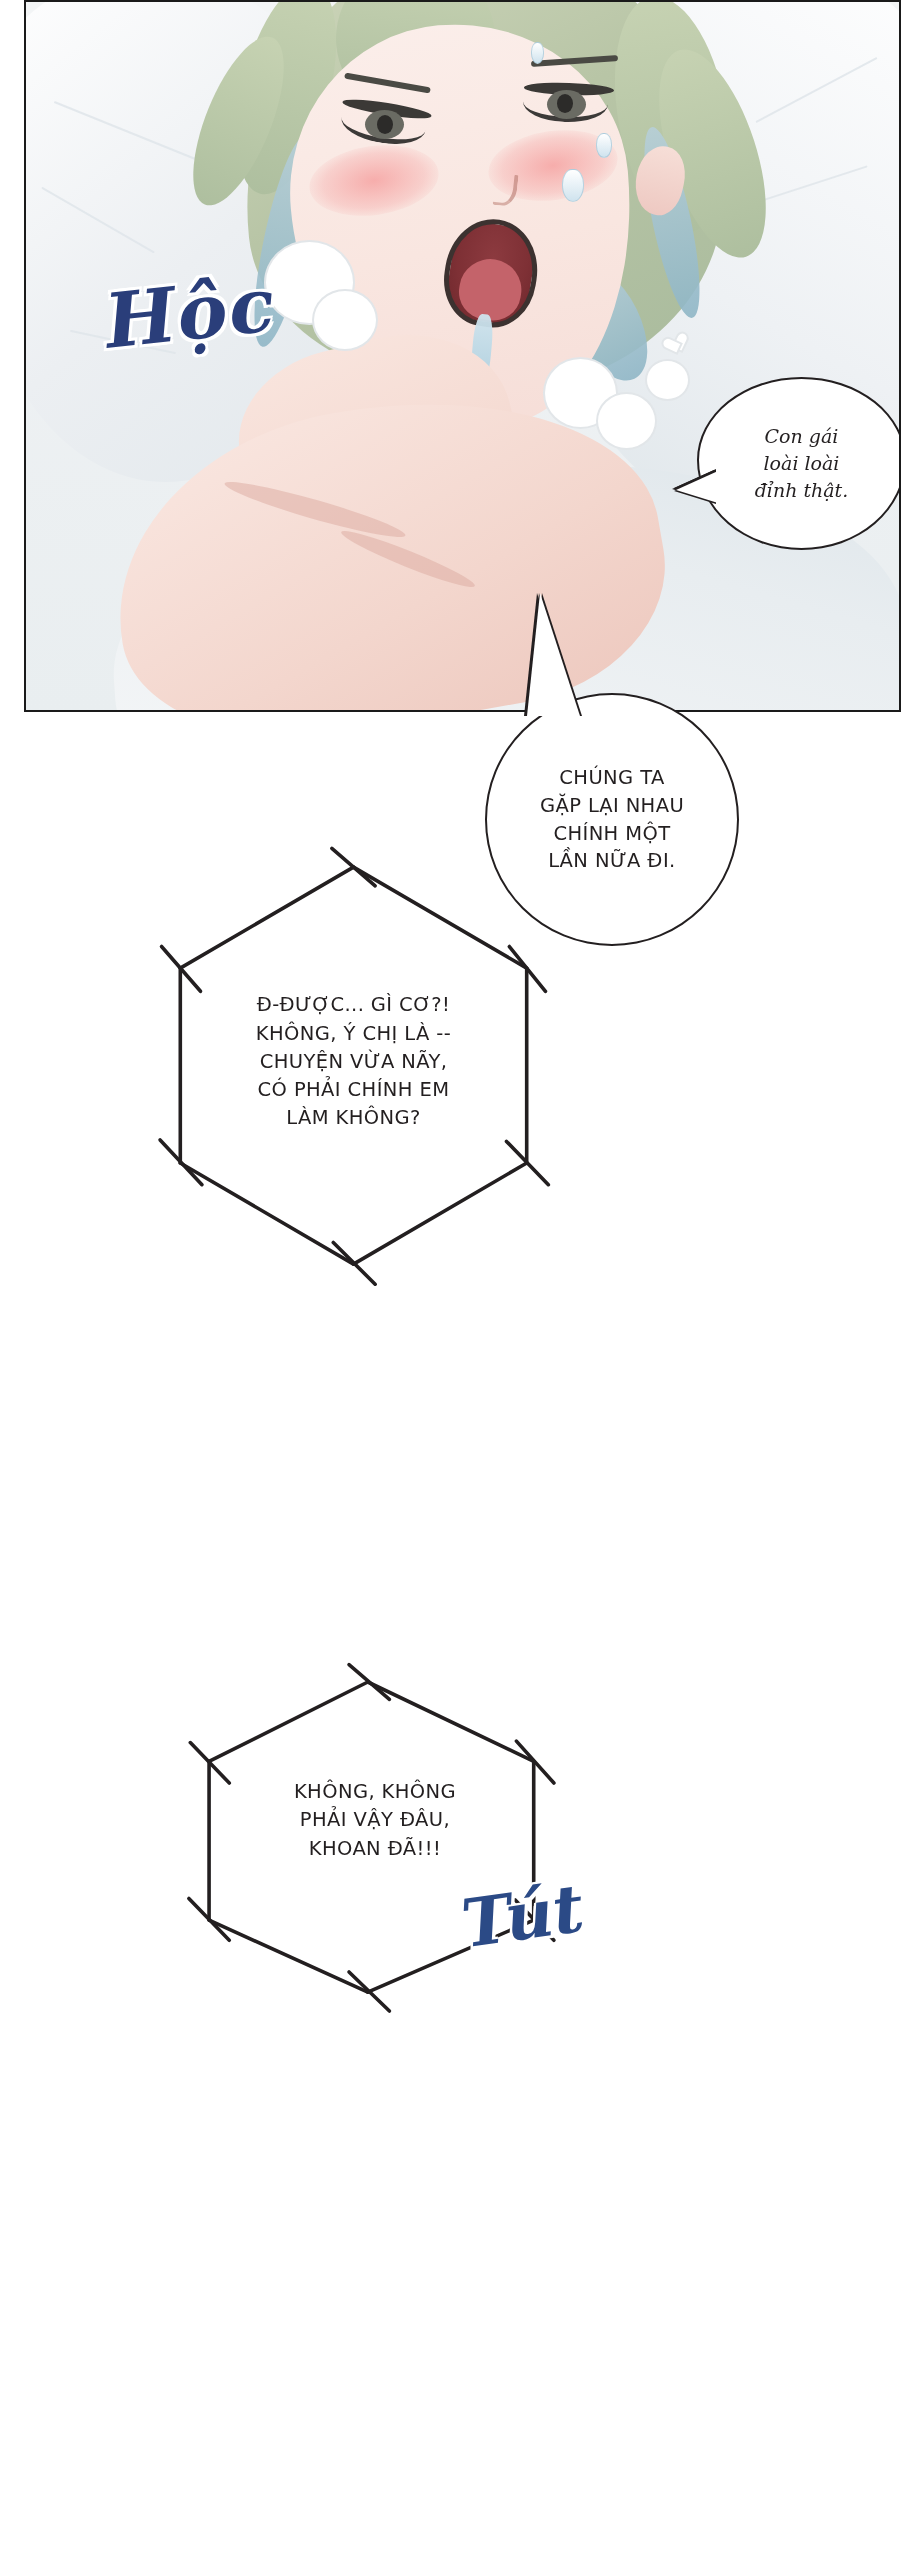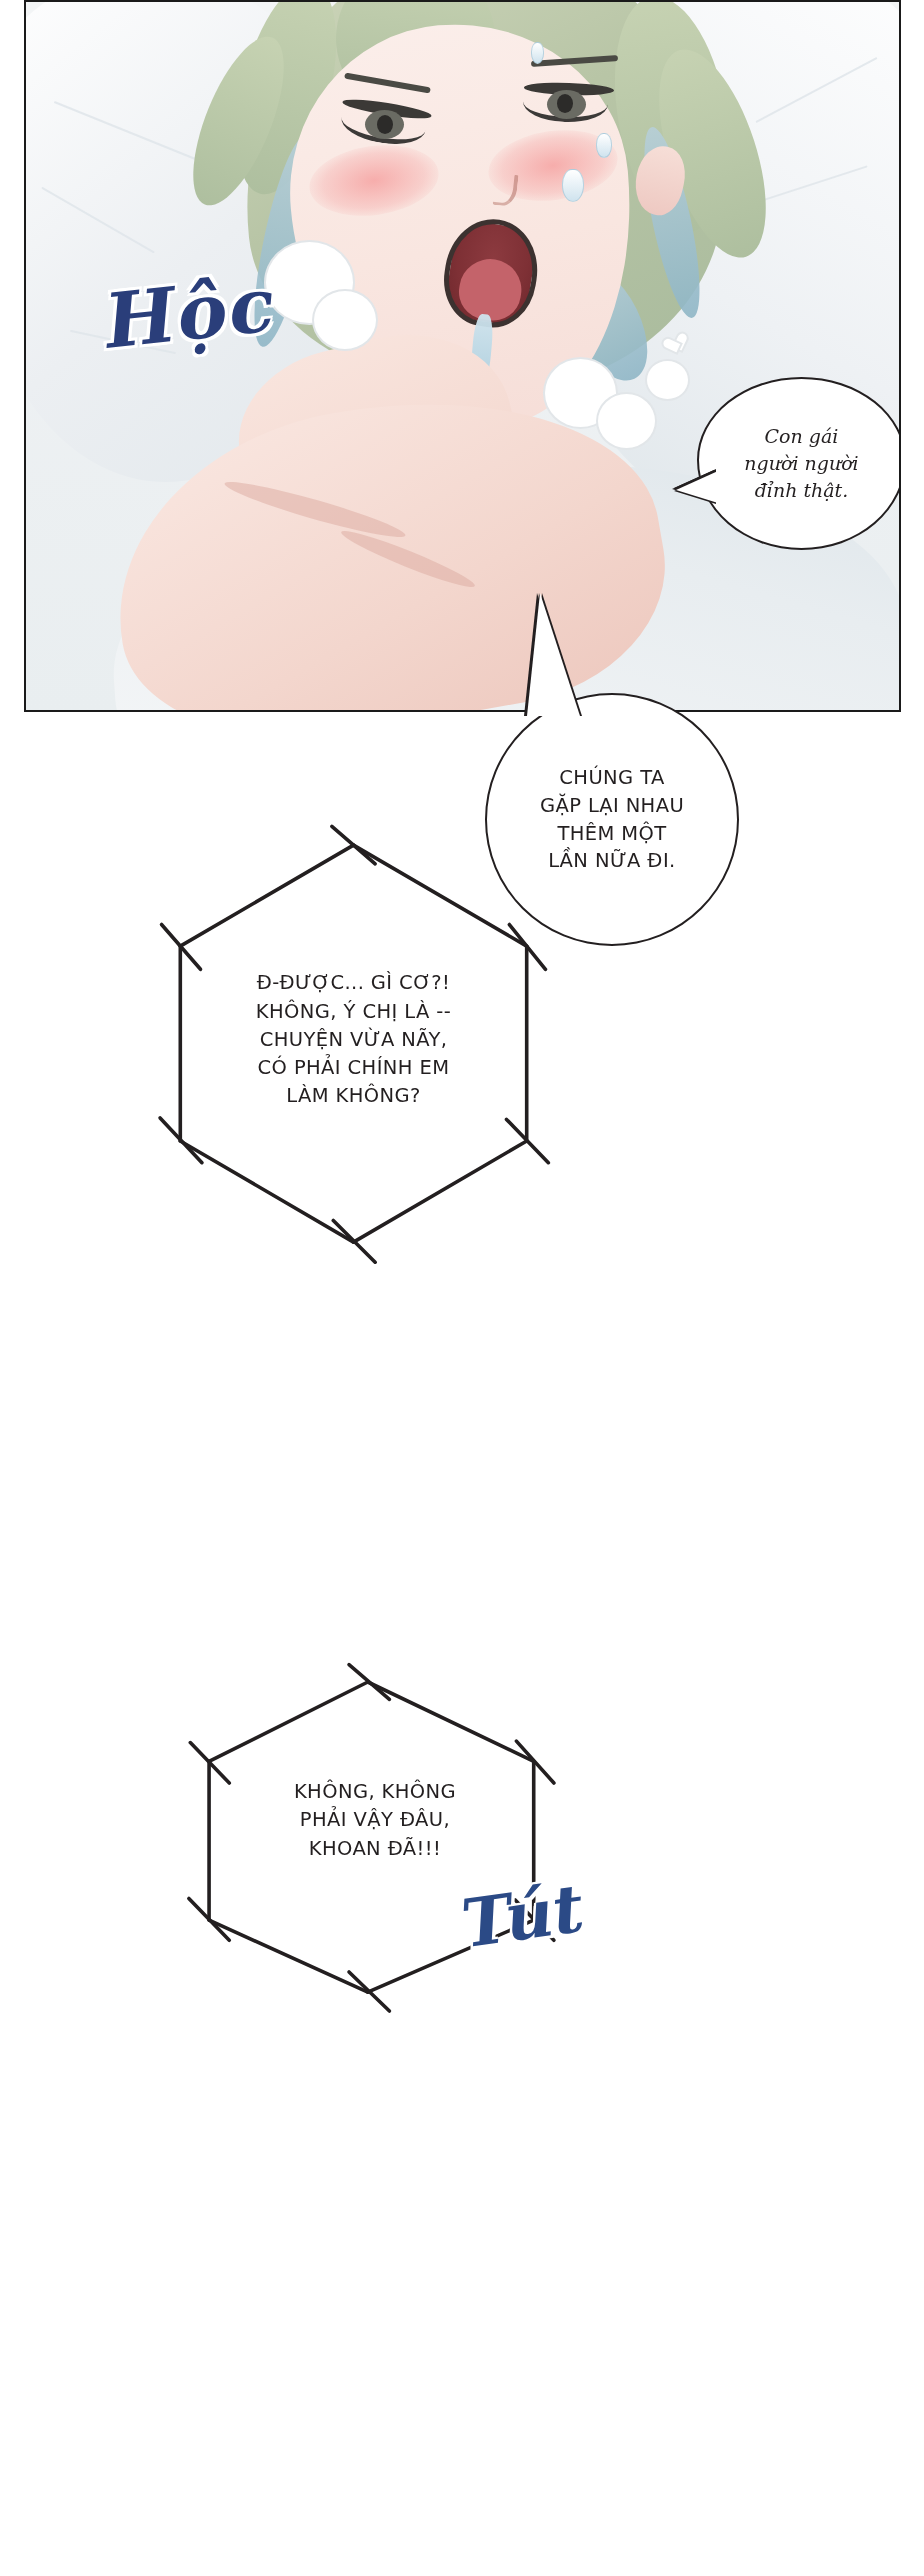--- a/index.html
+++ b/index.html
@@ -431,34 +431,34 @@
     <div class="puff" style="left:517px; top:355px; width:75px; height:72px;"></div>
     <div class="puff" style="left:570px; top:390px; width:61px; height:58px;"></div>
     <div class="puff" style="left:619px; top:357px; width:45px; height:42px;"></div>
     <div class="heart" style="left:630px; top:326px;"></div>
 
     <div class="sfx-hoc">Hộc</div>
 
     <div class="tail-a"></div>
     <div class="balloon bubble-a">
       <span class="txt">Con gái
-người người
+loài loài
 đỉnh thật.</span>
     </div>
   </div>
 
   <div class="tail-b"></div>
   <div class="balloon bubble-b">
     <span class="txt">CHÚNG TA
 GẶP LẠI NHAU
-THÊM MỘT
+CHÍNH MỘT
 LẦN NỮA ĐI.</span>
   </div>
 
-  <div class="hexbubble" style="left:137px; top:816px; width:433px; height:448px; font-size:19.5px;">
+  <div class="hexbubble" style="left:137px; top:838px; width:433px; height:448px; font-size:19.5px;">
     <svg class="hex-shape" viewBox="0 0 600 620">
       <polygon points="300,40 540,180 540,450 300,590 60,450 60,180" fill="#ffffff" stroke="#ffffff" stroke-width="2"></polygon>
       <g stroke="#231f20" stroke-width="5" fill="none" stroke-linecap="round">
         <line x1="300" y1="40" x2="540" y2="180"></line>
         <line x1="540" y1="180" x2="540" y2="450"></line>
         <line x1="540" y1="450" x2="300" y2="590"></line>
         <line x1="300" y1="590" x2="60" y2="450"></line>
         <line x1="60" y1="450" x2="60" y2="180"></line>
         <line x1="60" y1="180" x2="300" y2="40"></line>
 

